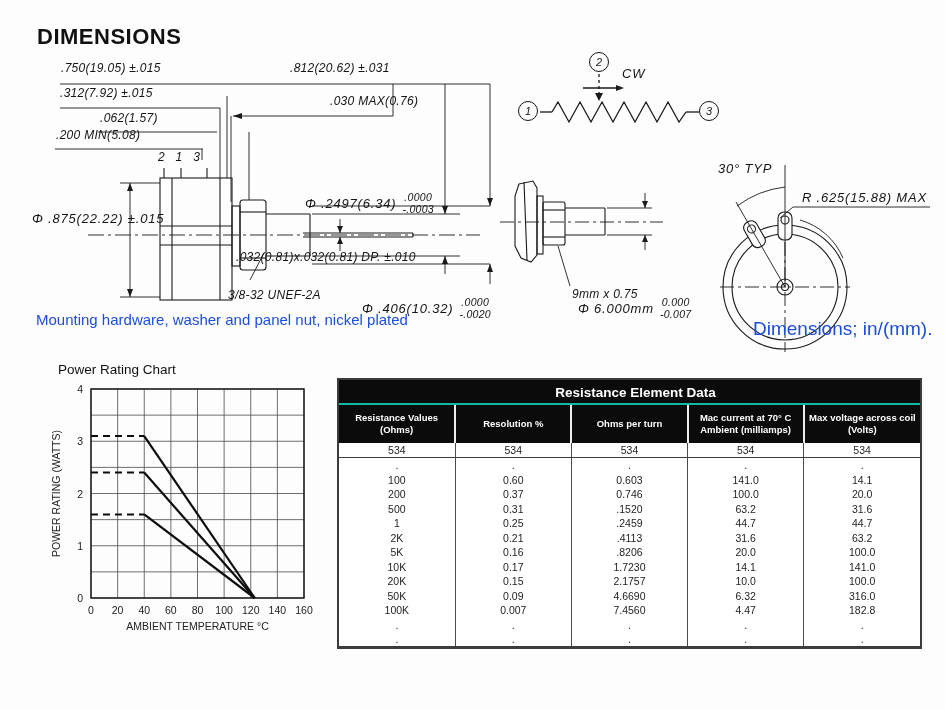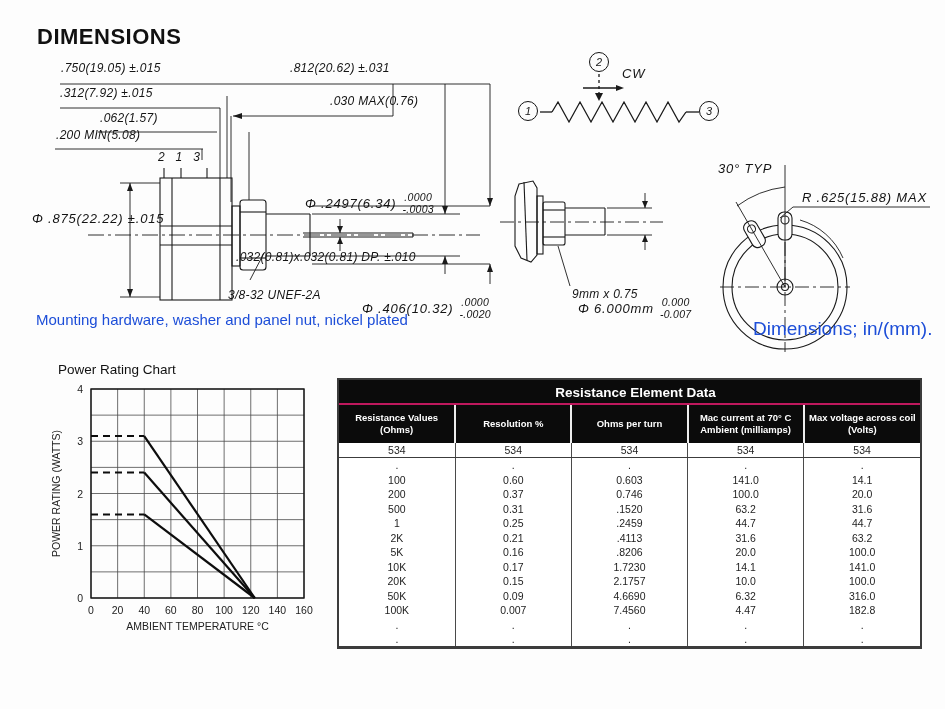--- a/index.html
+++ b/index.html
@@ -24,21 +24,21 @@
 
   
   .chart-wrap { position:absolute; left:14px; top:356px; width:302px; height:300px;margin-left:34px; }
   .chart-title { margin:6px 0 0 10px; font-size:13.5px; color:#111; }
   .chart-svg text.tick { font:10.5px "Liberation Sans", sans-serif; fill:#222; }
   .chart-svg text.axis-label { font:10.5px "Liberation Sans", sans-serif; fill:#222; }
 
   
   .tbl-wrap { position:absolute; left:337px; top:378px; width:585px; border:2px solid #3c3c3c; border-bottom-width:3px; background:#fff; }
   .tbl-title { background:#0b0b0b; color:#fff; text-align:center; font-weight:bold; font-size:13.5px;
-               height:25px; line-height:25px; border-bottom:2px solid #be185d;padding-left:12px; }
+               height:25px; line-height:25px; border-bottom:2px solid #14b8a6;padding-left:12px; }
   table.res { width:100%; border-collapse:collapse; table-layout:fixed; }
   table.res th { background:#0b0b0b; color:#fff; font-weight:bold; font-size:9.5px; height:38px;
                  padding:2px 3px; text-align:center; vertical-align:middle; white-space:pre-line; line-height:1.25; }
   table.res th + th { border-left:2px solid #ededed; }
   table.res td { font-size:10.5px; color:#1d1d1d; text-align:center; padding:1px 2px; line-height:12.2px; height:14.5px; }
   table.res td + td { border-left:1px solid #4a4a4a; }
   table.res tr.divider td { border-bottom:1px solid #3c3c3c; }
 </style>
 </head>
 <body>

